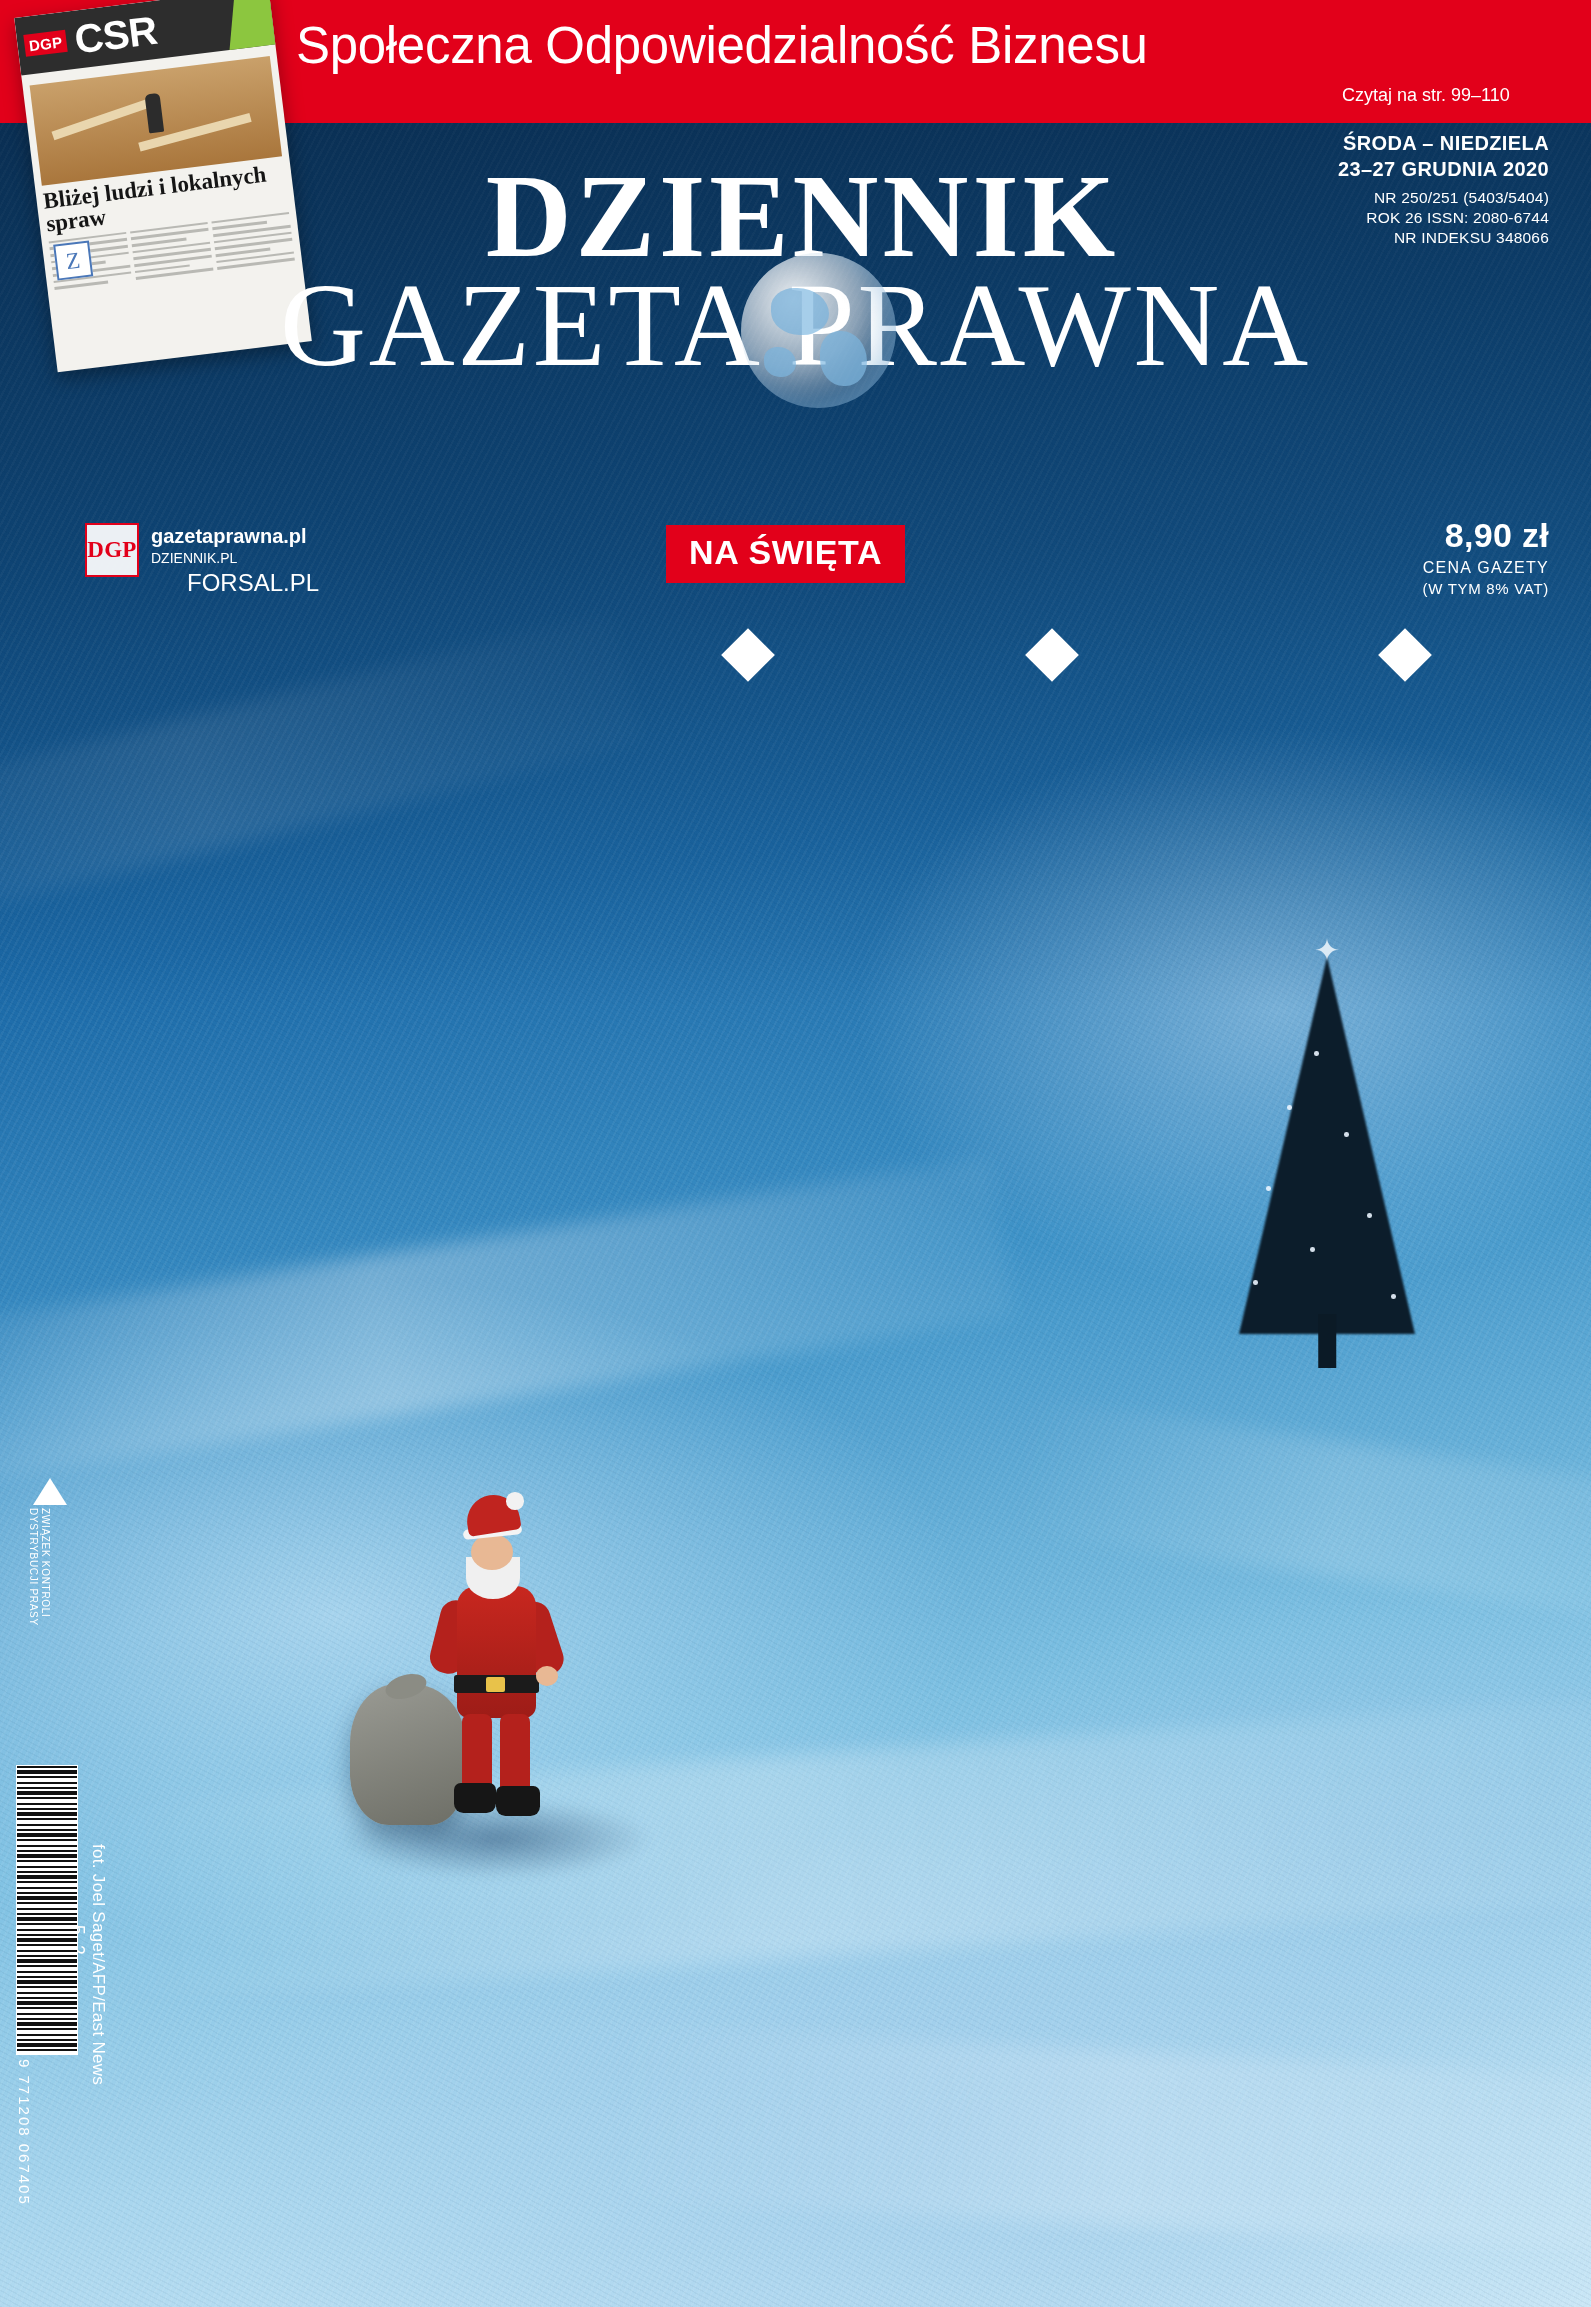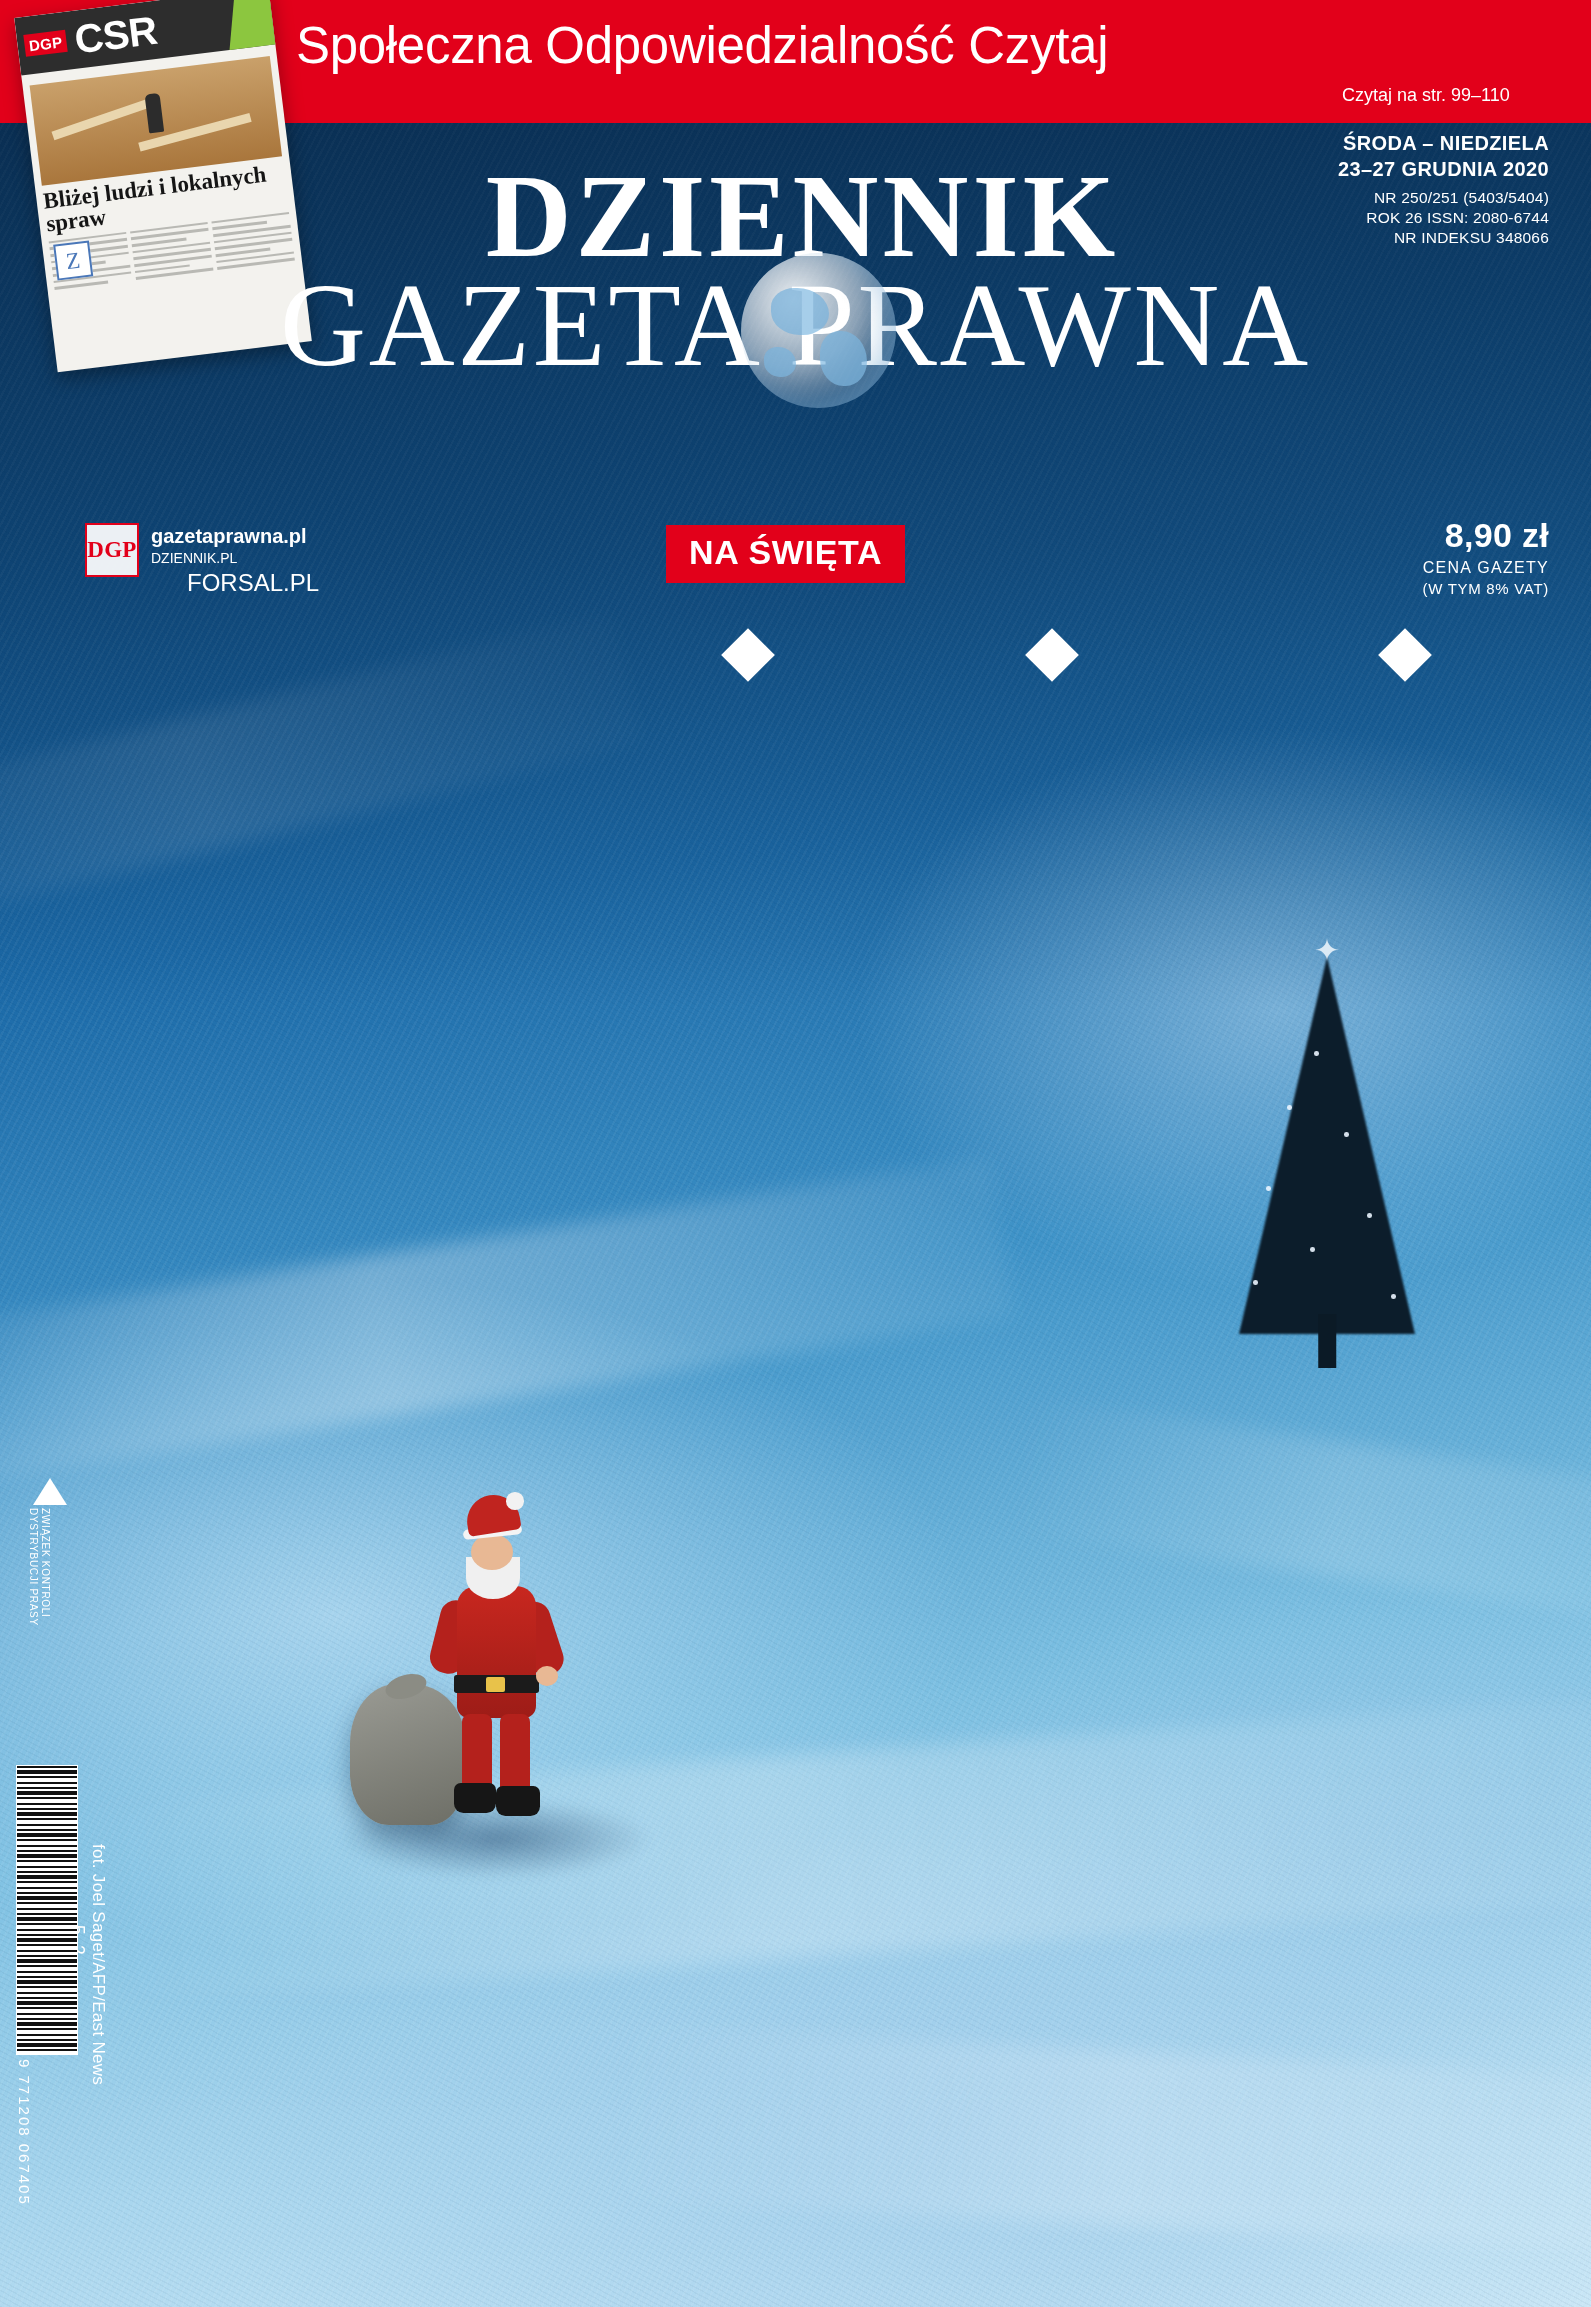--- a/index.html
+++ b/index.html
@@ -320,21 +320,21 @@
       <div class="handR"></div>
       <div class="beard"></div>
       <div class="face"></div>
       <div class="hatband"></div>
       <div class="hat"></div>
       <div class="pom"></div>
     </div>
   </div>
 
   <div class="topbar">
-    <div class="topbar-title">Społeczna Odpowiedzialność Czytaj</div>
+    <div class="topbar-title">Społeczna Odpowiedzialność Biznesu</div>
     <div class="topbar-sub">Czytaj na str. 99–110</div>
   </div>
 
   <div class="csr-thumb">
     <div class="csr-head">
       <span class="csr-dgp">DGP</span>
       <span class="csr-word">CSR</span>
       <span class="csr-green"></span>
     </div>
     <div class="csr-body">

